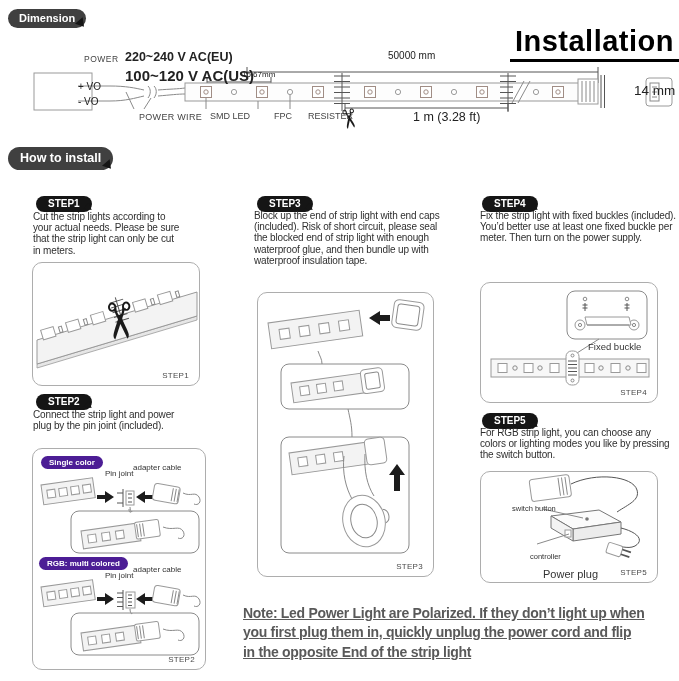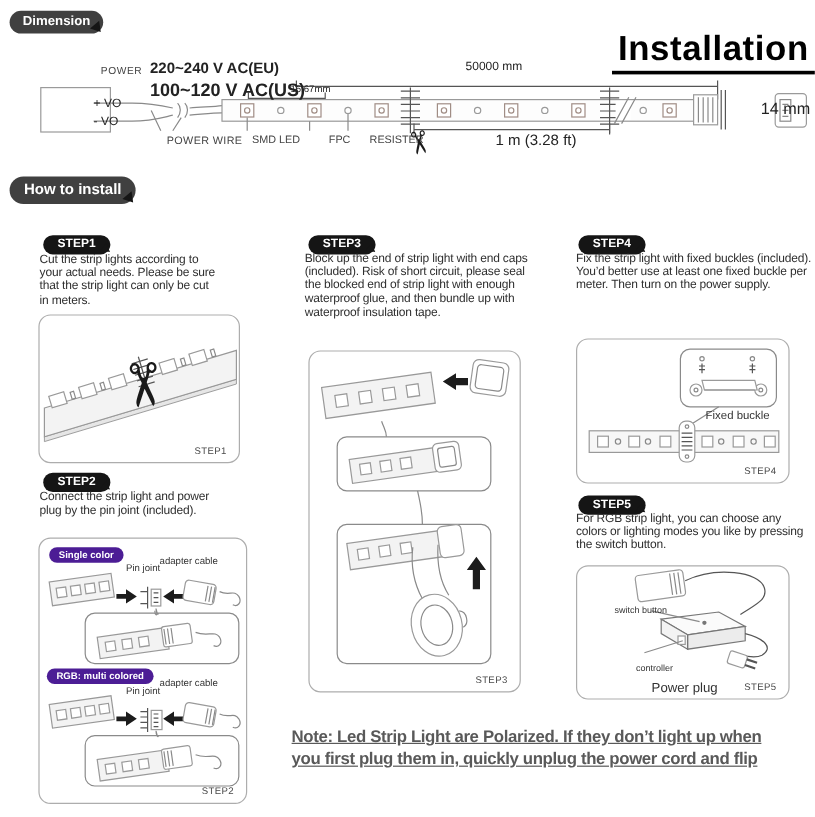--- a/index.html
+++ b/index.html
@@ -411,15 +411,16 @@
       </g>
     </g>
   </svg>
   <div class="mini-label" style="left:31px;top:32px;font-size:7.5px;">switch button</div>
   <div class="mini-label" style="left:29px;top:80px;font-size:7.5px;margin-left:20px;">controller</div>
   <div class="mini-label" style="left:62px;top:96px;font-size:11px;color:#333;">Power plug</div>
   <div class="fig-label">STEP5</div>
 </div>
 
 <div class="note">
-  <div>Note: Led Strip Light are Polarized. If they don’t light up when</div>
+  <div>Note: Led Power Light are Polarized. If they don’t light up when</div>
   <div>you first plug them in, quickly unplug the power cord and flip</div>
+  <div>in the opposite End of the strip light</div>
 </div>
 
 </body></html>

